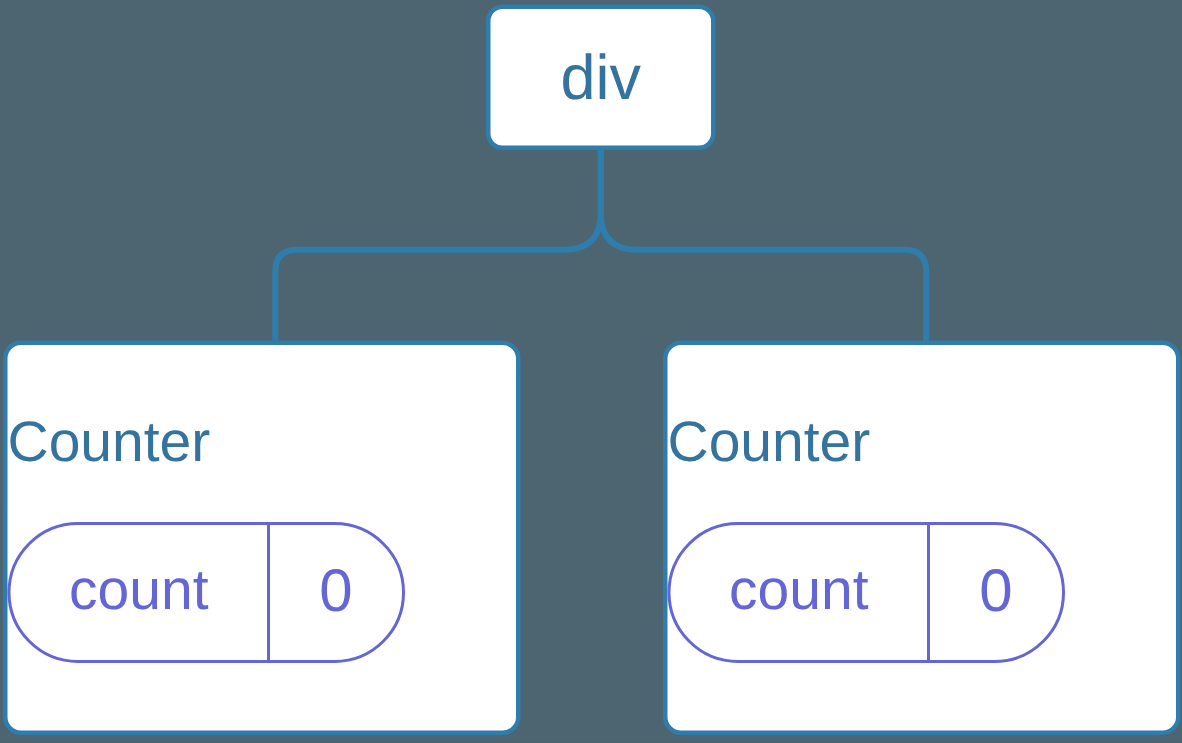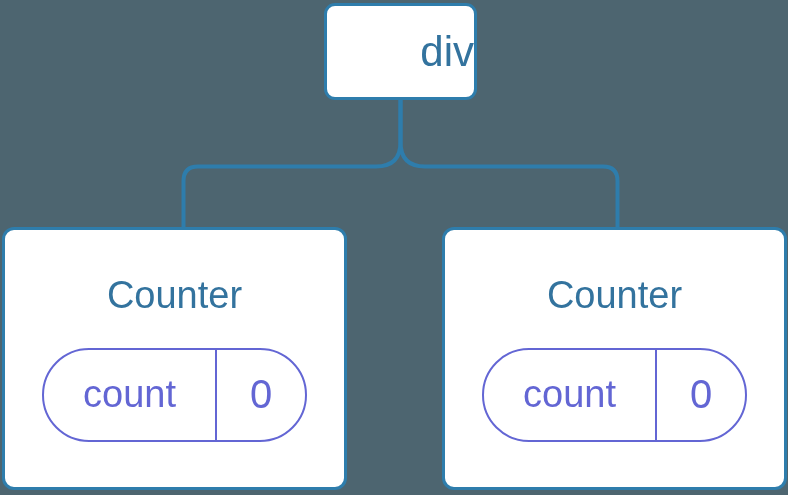--- a/index.html
+++ b/index.html
@@ -33,34 +33,34 @@
   }
   .node{
     position:absolute;
     background:var(--node-fill);
     border:3px solid var(--node-border);
   }
   .root{
     left:324px;top:3px;
     width:153px;height:97px;
     border-radius:11px;
-    display:flex;align-items:center;justify-content:flex-end;
+    display:flex;align-items:center;justify-content:center;
   }
   .node-label{
     color:var(--label-text);
     font-size:42px;
     font-weight:500;
     line-height:1;
   }
   .card{
     top:227px;
     width:345px;height:263px;
     border-radius:12px;
     display:flex;flex-direction:column;
-    align-items:center;justify-content:center;
+    justify-content:center;
     gap:34px;
   }
   .card-left{left:2px;}
   .card-right{left:442px;}
   .card-label{
     color:var(--label-text);
     font-size:38px;
     font-weight:500;
     line-height:1;
   }

